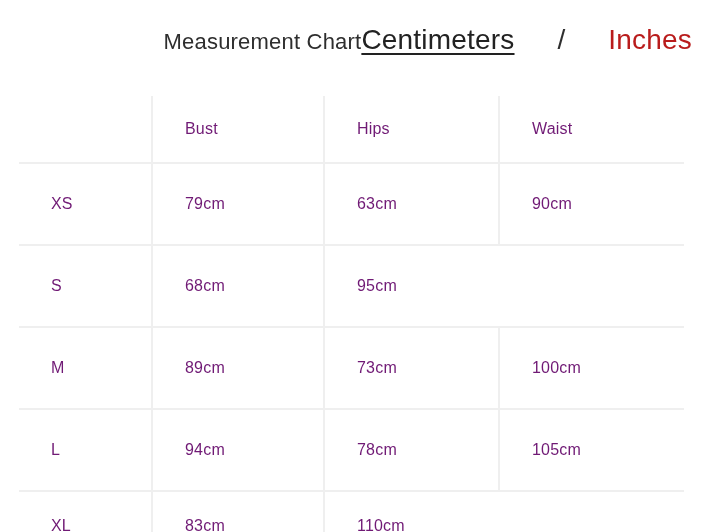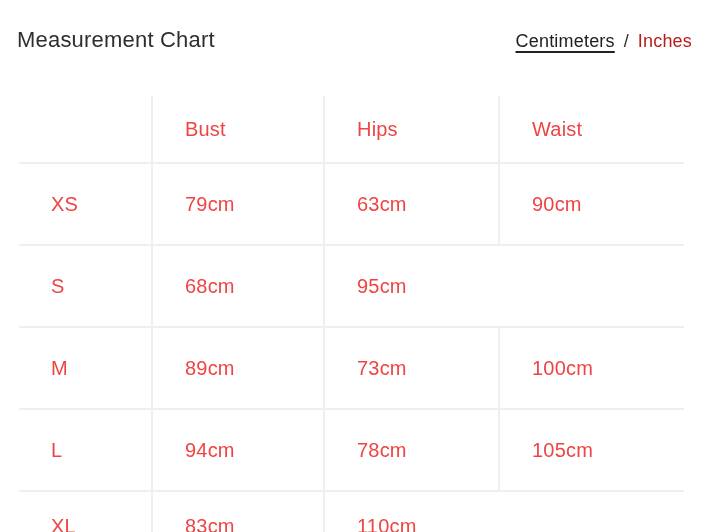--- a/index.html
+++ b/index.html
@@ -22,37 +22,38 @@
     background: #ffffff;
   }
 
   
   .page-header {
     position: absolute;
     top: 28px;
     left: 17px;
     right: 16px;
     display: flex;
-    justify-content: space-between;
+    justify-content: flex-end;
     align-items: baseline;
   }
   .page-title {
     margin: 0;
     font-size: 22px;
     font-weight: 400;
     letter-spacing: 0.2px;
     color: #2e2e2e;
     line-height: 24px;
   }
   .unit-toggle {
-    font-size: 18px;
+    font-size: 28px;
     line-height: 24px;
     display: flex;
     align-items: baseline;
     white-space: nowrap;
+    gap: 34px;
   }
   .unit-option {
     cursor: pointer;
     letter-spacing: 0.2px;
   }
   .unit-option.active {
     color: #222222;
     text-decoration: underline;
     text-decoration-thickness: 2px;
     text-underline-offset: 4px;
@@ -80,23 +81,23 @@
     box-sizing: border-box;
     border-bottom: 2px solid #efefef;
   }
   .trow.head { height: 68px; }
   .trow.last { height: 68px; border-bottom: none; }
   .tcell {
     display: flex;
     align-items: center;
     box-sizing: border-box;
     padding-left: 32px;
-    font-size: 20px;
+    font-size: 16px;
     letter-spacing: 0.2px;
-    color: #ef4444;
+    color: #701a75;
     overflow: hidden;
   }
   .tcell.with-line {
     border-left: 2px solid #efefef;
   }
 </style>
 </head>
 <body>
 
 <div class="page">

